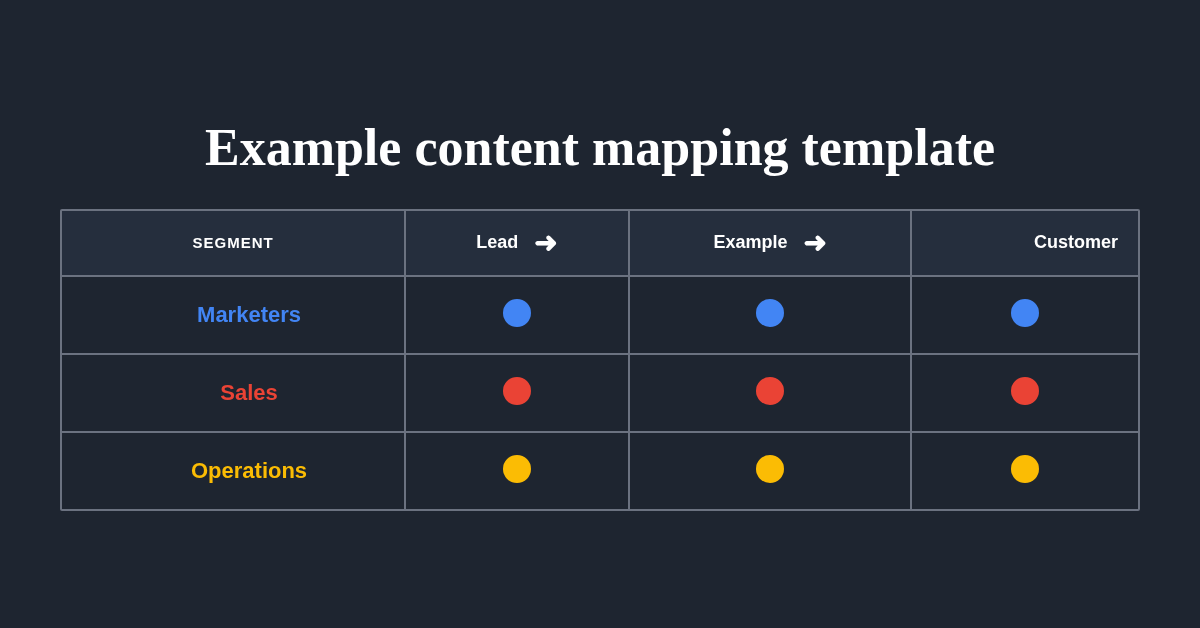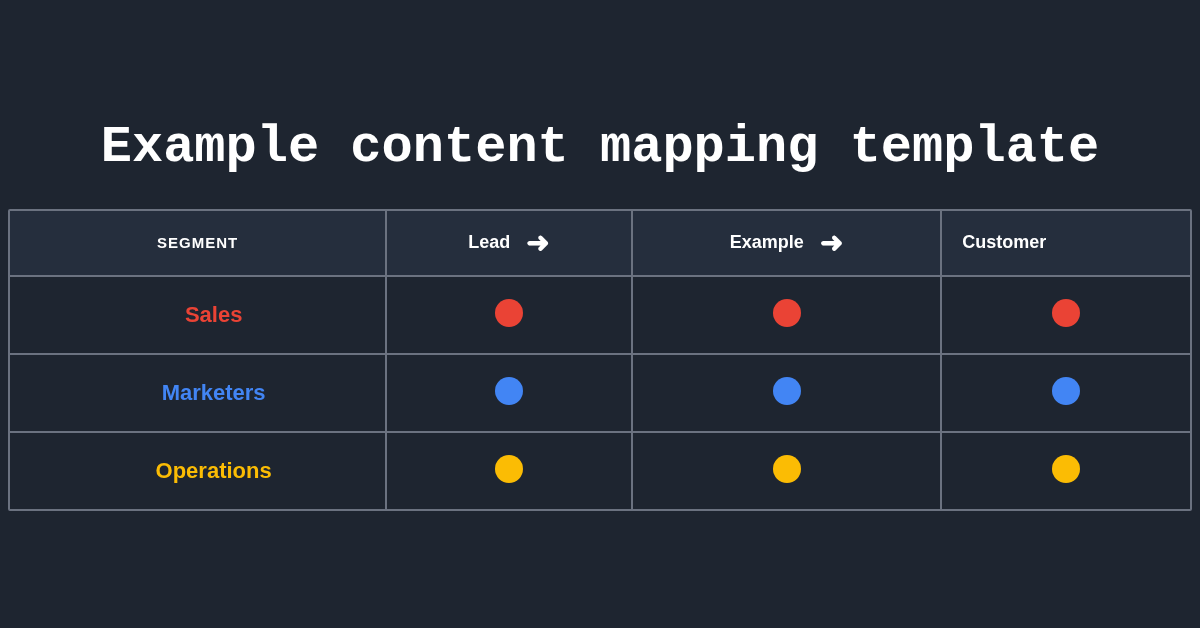--- a/index.html
+++ b/index.html
@@ -15,46 +15,46 @@
       font-family: Georgia, 'Times New Roman', serif;
       overflow: hidden;
     }
 
     .title {
       color: #ffffff;
       font-size: 52px;
       font-weight: 700;
       text-align: center;
       margin-bottom: 32px;
-      font-family: Liberation Mono, monospace;
+      font-family: Liberation Serif, serif;
     }
 
     .table-wrapper {
       border: 2px solid #6b7280;
       border-radius: 2px;
       overflow: hidden;
-      width: 1184px;
+      width: 1080px;
     }
 
     table {
       width: 100%;
       border-collapse: collapse;
     }
 
     thead tr {
       background-color: #252e3d;
     }
 
     thead th {
       padding: 18px 20px;
       color: #ffffff;
       font-family: Arial, sans-serif;
       font-size: 18px;
       font-weight: 700;
-      text-align: left;
+      text-align: right;
       border-right: 2px solid #6b7280;
       border-bottom: 2px solid #6b7280;
     }
 
     thead th:first-child {
       text-align: center;
       letter-spacing: 1px;
       font-size: 15px;
     }
 
@@ -145,44 +145,44 @@
           </div>
         </th>
         <th>
           <span>Customer</span>
         </th>
       </tr>
     </thead>
     <tbody>
       <tr>
         <td>
+          <span class="segment-label marketers">Marketers</span>
+        </td>
+        <td>
+          <span class="dot dot-blue"></span>
+        </td>
+        <td>
+          <span class="dot dot-blue"></span>
+        </td>
+        <td>
+          <span class="dot dot-blue"></span>
+        </td>
+      </tr>
+      <tr>
+        <td>
           <span class="segment-label sales">Sales</span>
         </td>
         <td>
           <span class="dot dot-red"></span>
         </td>
         <td>
           <span class="dot dot-red"></span>
         </td>
         <td>
           <span class="dot dot-red"></span>
-        </td>
-      </tr>
-      <tr>
-        <td>
-          <span class="segment-label marketers">Marketers</span>
-        </td>
-        <td>
-          <span class="dot dot-blue"></span>
-        </td>
-        <td>
-          <span class="dot dot-blue"></span>
-        </td>
-        <td>
-          <span class="dot dot-blue"></span>
         </td>
       </tr>
       <tr>
         <td>
           <span class="segment-label operations">Operations</span>
         </td>
         <td>
           <span class="dot dot-yellow"></span>
         </td>
         <td>

